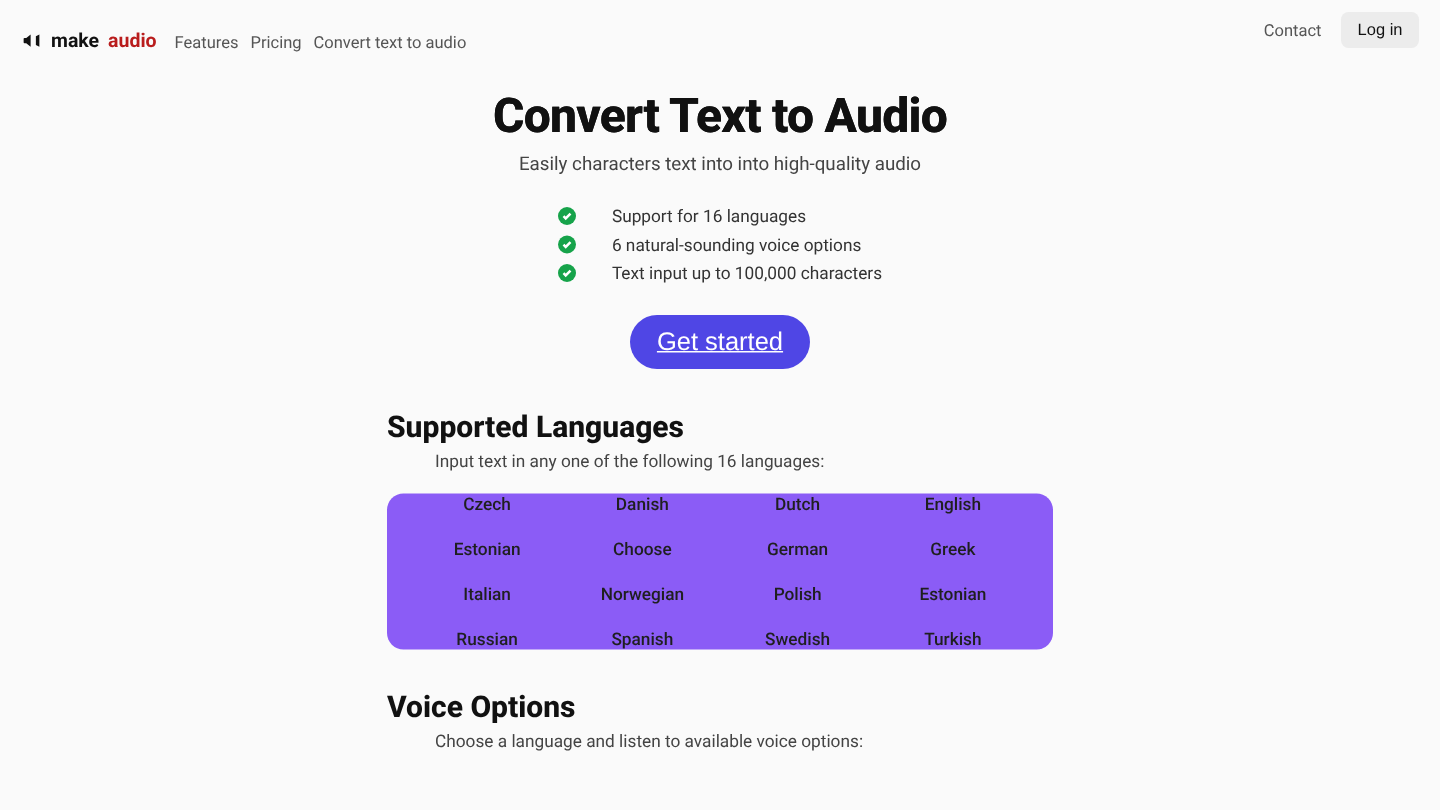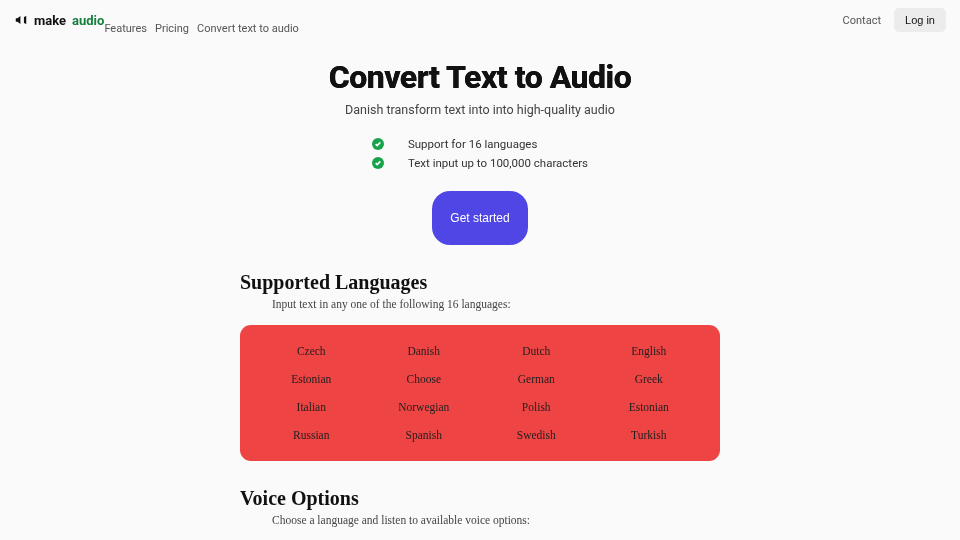--- a/index.html
+++ b/index.html
@@ -12,25 +12,25 @@
   overflow: hidden;
 }
 .navbar {
   display: flex;
   align-items: center;
   justify-content: space-between;
   padding: 0 14px;
   height: 40px;
   background: #fafafa;
 }
-.nav-left { display: flex; align-items: center; }
+.nav-left { display: flex; align-items: flex-end; gap: 12px; }
 .brand { display: flex; align-items: center; gap: 6px; font-size: 13px; font-weight: 700; }
 .brand-icon { display: inline-flex; width: 14px; height: 14px; }
 .brand-icon svg { width: 14px; height: 14px; fill: #111; }
-.brand-audio { color: #15803d; }
+.brand-audio { color: #b91c1c; }
 .nav-links { display: flex; gap: 8px; margin-top: 16px; }
 .nav-link { font-size: 11px; color: #555; text-decoration: none; cursor: pointer; }
 .nav-right { display: flex; align-items: center; gap: 13px; }
 .login-btn {
   background: #ececec;
   border: none;
   border-radius: 5px;
   padding: 6px 11px;
   font-size: 11px;
   cursor: pointer;
@@ -73,46 +73,46 @@
   display: inline-flex; align-items: center; justify-content: center;
   flex-shrink: 0;
 }
 .check-icon svg { width: 8px; height: 8px; stroke: #fff; stroke-width: 2.5; fill: none; }
 .cta-btn {
   margin-top: 16px;
   background: #4f46e5;
   color: #fff;
   border: none;
   border-radius: 18px;
-  padding: 20px 18px;
-  font-size: 12px;
+  padding: 8px 18px;
+  font-size: 17px;
   font-weight: 500;
   cursor: pointer;
+  text-decoration: underline;
 }
 .section {
-  width: 480px;
+  width: 444px;
   margin: 26px auto 0;
-  font-family: Liberation Serif, serif;
 }
 .section-title {
   font-size: 20px;
   font-weight: 800;
   color: #111;
 }
 .section-sub {
   font-size: 11.5px;
   color: #444;
   margin-top: 4px;
   margin-left: 32px;
 }
 .lang-grid {
   margin-top: 15px;
-  background: #ef4444;
+  background: #8b5cf6;
   border-radius: 11px;
-  padding: 20px 20px;
+  padding: 0 20px;
   display: grid;
   grid-template-columns: repeat(4, 1fr);
   row-gap: 16px;
   column-gap: 10px;
 }
 .lang-cell {
   font-size: 11.5px;
   color: #1f1f1f;
   text-align: center;
   font-weight: 500;
@@ -139,29 +139,37 @@
     </div>
   </div>
   <div class="nav-right">
     <a class="nav-link">Contact</a>
     <button class="login-btn">Log in</button>
   </div>
 </div>
 
 <div class="hero">
   <h1 class="hero-title">Convert Text to Audio</h1>
-  <p class="hero-subtitle">Danish transform text into into high-quality audio</p>
+  <p class="hero-subtitle">Easily characters text into into high-quality audio</p>
   <div class="features-list">
     <div class="feature-item">
       <span class="check-icon">
           <svg viewBox="0 0 12 12">
             <path d="M2.5 6.2l2.2 2.2 4.8-4.8"></path>
           </svg>
         </span>
       <span>Support for 16 languages</span>
+    </div>
+    <div class="feature-item">
+      <span class="check-icon">
+          <svg viewBox="0 0 12 12">
+            <path d="M2.5 6.2l2.2 2.2 4.8-4.8"></path>
+          </svg>
+        </span>
+      <span>6 natural-sounding voice options</span>
     </div>
     <div class="feature-item">
       <span class="check-icon">
           <svg viewBox="0 0 12 12">
             <path d="M2.5 6.2l2.2 2.2 4.8-4.8"></path>
           </svg>
         </span>
       <span>Text input up to 100,000 characters</span>
     </div>
   </div>

